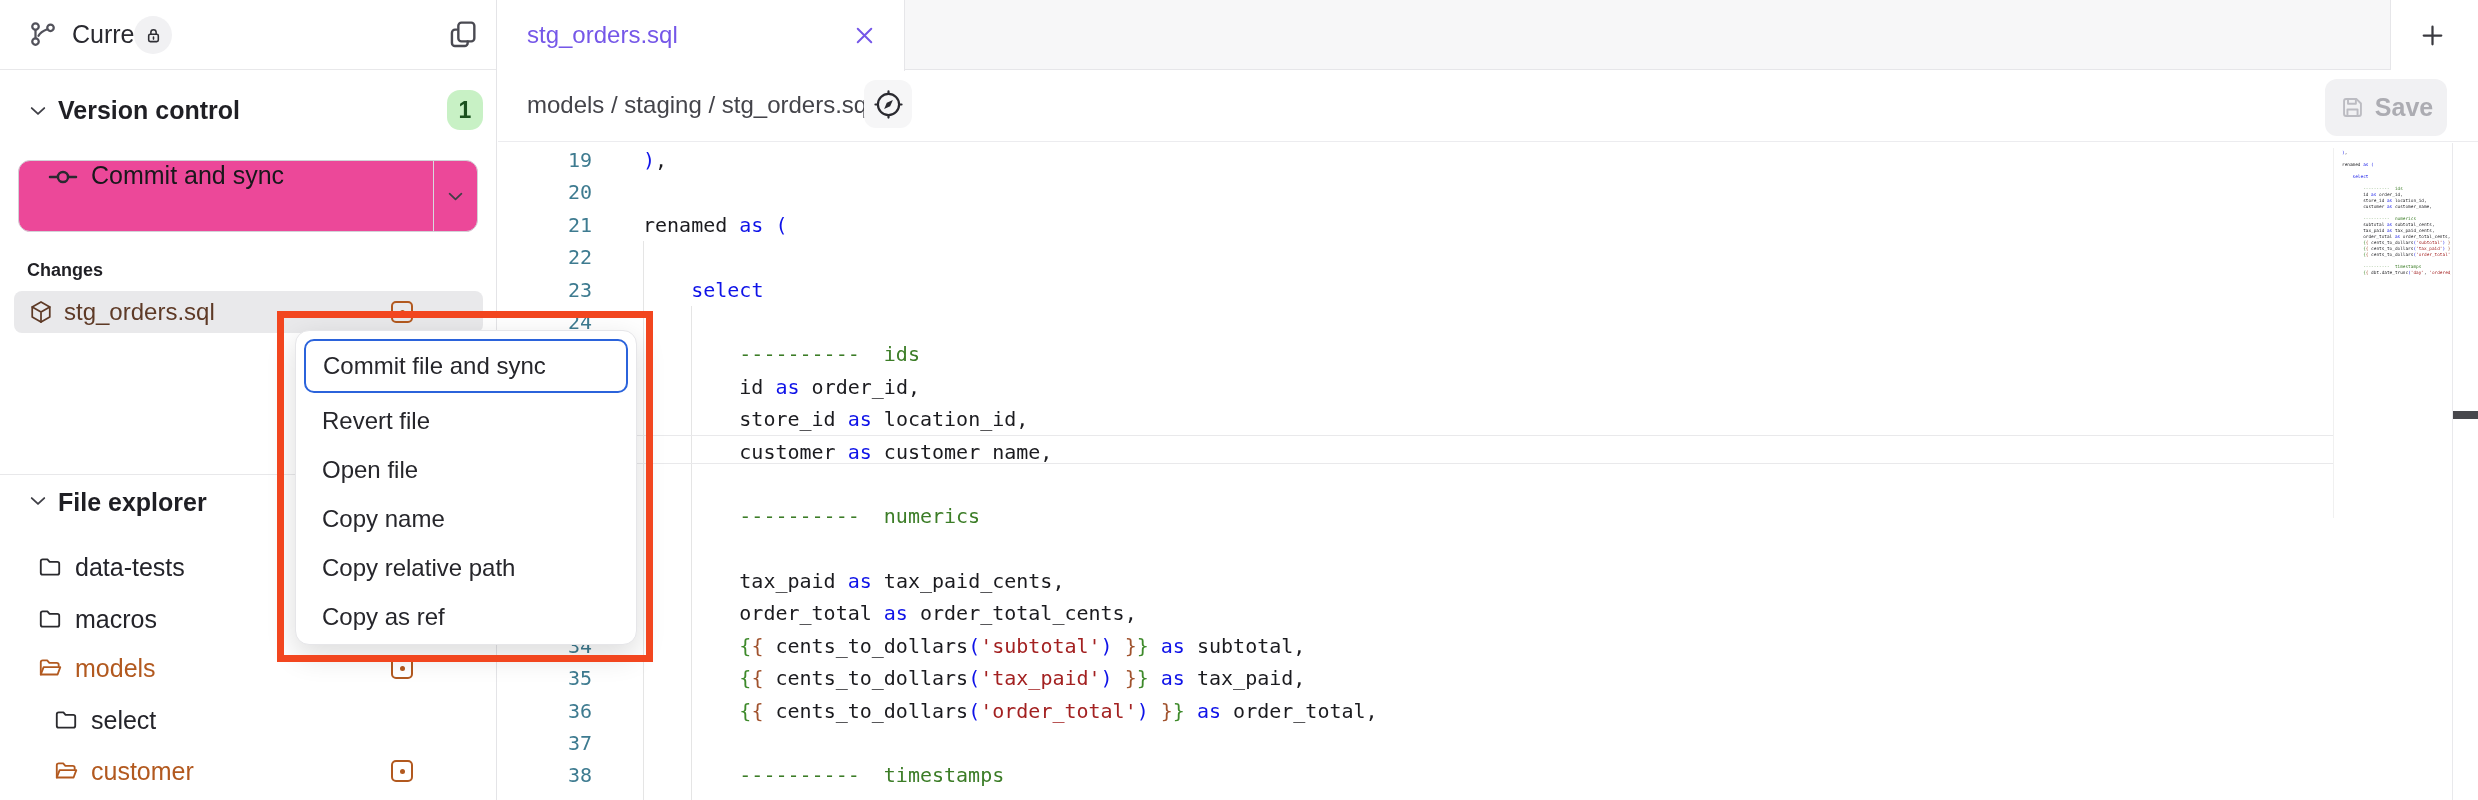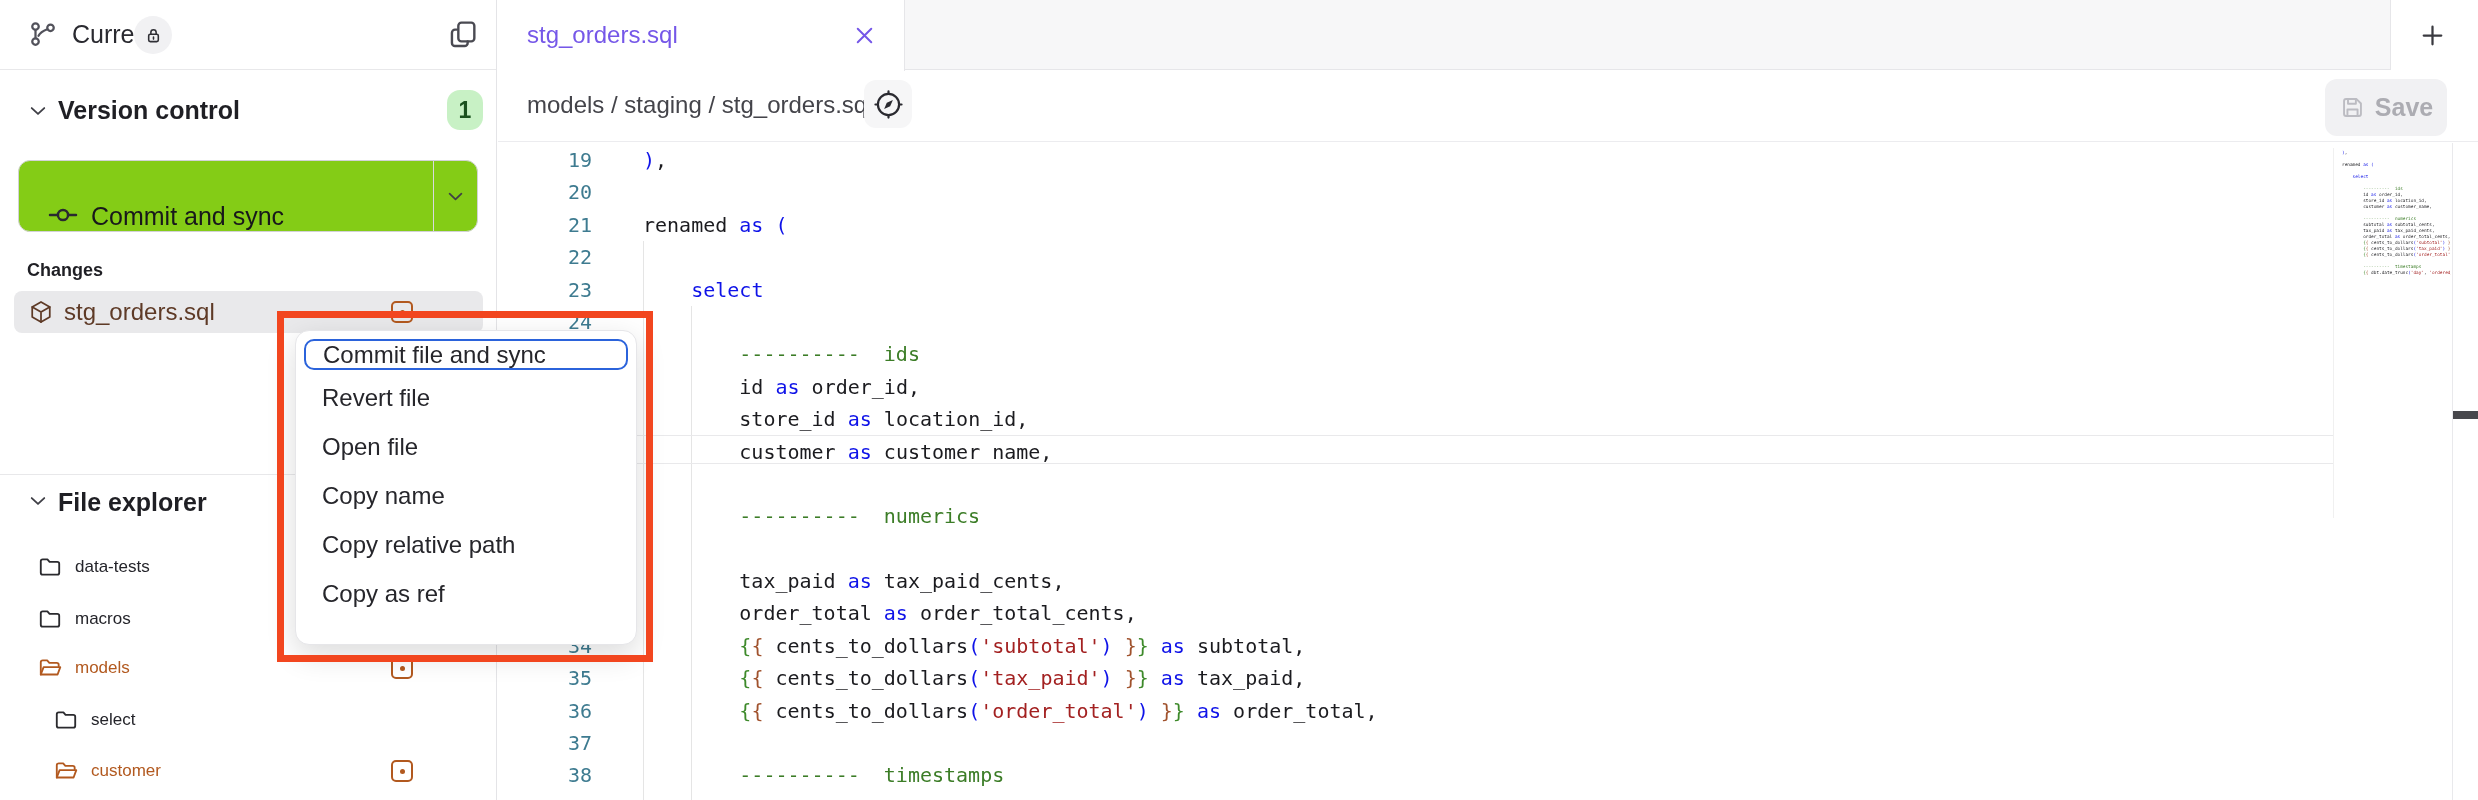--- a/index.html
+++ b/index.html
@@ -23,41 +23,41 @@
   .branch-label{position:absolute;left:72px;top:20px;font-size:25px;color:#2A2A30}
   .lock-chip{position:absolute;left:134px;top:16px;width:38px;height:38px;border-radius:50%;background:#F1F1F3;display:flex;align-items:center;justify-content:center;color:#2F2F35}
   .copy-btn{position:absolute;right:17px;top:18px;color:#4A4A52;cursor:pointer}
 
   .sec-chevron{position:absolute;left:28px;color:#3F3F46}
   .sec-title{position:absolute;left:58px;font-size:25px;font-weight:700;color:#1F1F24}
   .vc-badge{position:absolute;left:447px;top:90px;width:36px;height:40px;border-radius:13px;
     background:var(--badge-green-bg);color:var(--badge-green-fg);font-size:23px;font-weight:700;
     display:flex;align-items:center;justify-content:center}
 
-  .commit-btn{position:absolute;left:18px;top:160px;width:460px;height:72px;border:1.5px solid #D2D2D7;border-radius:12px;background:#84cc16;display:flex;align-items:flex-end;cursor:pointer}
+  .commit-btn{position:absolute;left:18px;top:160px;width:460px;height:72px;border:1.5px solid #D2D2D7;border-radius:12px;background:#ec4899;display:flex;align-items:flex-start;cursor:pointer}
   .commit-btn .gitc{margin-left:28px;color:#2A2A30}
   .commit-btn .lbl{margin-left:12px;font-size:25px;font-weight:500;color:#18181B}
   .commit-split{position:absolute;right:0;top:0;bottom:0;width:44px;border-left:1.5px solid #D9D9DE;display:flex;align-items:center;justify-content:center;color:#3F3F46}
 
   .changes-label{position:absolute;left:27px;top:260px;font-size:18px;font-weight:700;color:#1F1F24}
   .changed-row{position:absolute;left:14px;top:291px;width:469px;height:42px;background:#E9E9EB;border-radius:8px;display:flex;align-items:center;cursor:pointer}
   .changed-row .cube{margin-left:14px;color:var(--changed-brown)}
   .changed-row .fname{margin-left:10px;font-size:24px;font-weight:500;color:var(--changed-brown)}
 
   .mod-badge{width:22px;height:22px;border:2px solid var(--modified-orange);border-radius:5px;position:relative}
   .mod-badge::after{content:"";position:absolute;left:50%;top:50%;width:5px;height:5px;margin:-2.5px;border-radius:50%;background:var(--modified-orange)}
   .changed-row .mod-badge{position:absolute;left:377px;top:10px}
 
   .fe{position:absolute;left:0;top:474px;right:0;bottom:0;border-top:1px solid #E8E8EA}
   .fe .sec-chevron{top:16px}
   .fe .sec-title{top:13px}
   .fx-row{position:absolute;left:0;right:0;height:44px;display:flex;align-items:center;cursor:pointer}
   .fx-row .ficon{margin-left:37px;color:#2A2A2E}
   .fx-row.lvl2 .ficon{margin-left:53px}
-  .fx-row .flabel{margin-left:12px;font-size:17px;color:#24242A}
+  .fx-row .flabel{margin-left:12px;font-size:25px;color:#24242A}
   .fx-row.modified .ficon,.fx-row.modified .flabel{color:var(--modified-orange)}
   .fx-row .mod-badge{position:absolute;left:391px;top:11px}
 
   
   .editor{position:absolute;left:498px;top:0;right:0;height:800px;background:#fff}
   .tabbar{position:absolute;left:0;top:0;right:0;height:70px;background:#F7F7F8;border-bottom:1px solid #E6E6E9}
   .tab{position:absolute;left:0;top:0;width:407px;height:71px;background:#fff;border-right:1px solid #E6E6E9;cursor:pointer}
   .tab-title{position:absolute;left:29px;top:21px;font-size:24px;font-weight:500;color:var(--accent-purple)}
   .tab-close{position:absolute;left:354px;top:23px;color:var(--accent-purple);cursor:pointer}
   .tabbar-sep{position:absolute;left:1892px;top:0;width:1px;height:70px;background:#E6E6E9}
@@ -85,21 +85,21 @@
 
   .minimap{position:absolute;right:27px;top:5px;width:118px;height:370px;overflow:hidden;
     font-size:4.4px;line-height:6px;white-space:pre;border-left:1px solid #F0F0F0;padding-left:8px;padding-top:2px;cursor:pointer}
   .ruler{position:absolute;right:0;top:0;bottom:0;width:26px;border-left:1px solid #E9E9EC;background:#fff}
   .ruler-mark{position:absolute;right:0;left:0;top:268px;height:8px;background:#47474C}
 
   
   .context-menu{position:absolute;left:295px;top:330px;width:342px;height:315px;background:#fff;
     border:1px solid #E6E6E9;border-radius:14px;box-shadow:0 10px 30px rgba(0,0,0,.14);z-index:50;padding-top:6px}
   .menu-item{height:49px;display:flex;align-items:center;padding:0 26px;font-size:24px;font-weight:500;color:#26262B;cursor:pointer}
-  .menu-item.focused{height:31px;margin:2px 8px 3px;border:2.5px solid var(--focus-blue);border-radius:10px;padding:0 17px}
+  .menu-item.focused{height:54px;margin:2px 8px 3px;border:2.5px solid var(--focus-blue);border-radius:10px;padding:0 17px}
   .red-box{position:absolute;left:277px;top:311px;width:376px;height:351px;border:7px solid var(--annotation-red);z-index:60;pointer-events:none}
 </style>
 </head>
 <body>
 
 <div class="app">
 
   <aside class="sidebar">
     <div class="sb-header">
       <span class="branch-icon">

